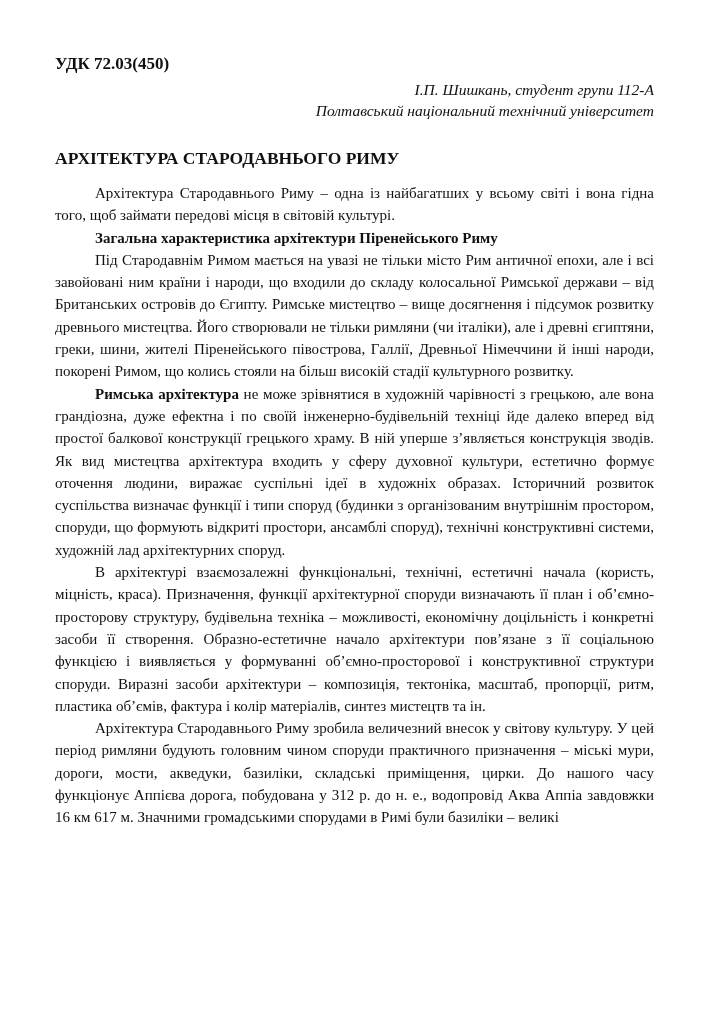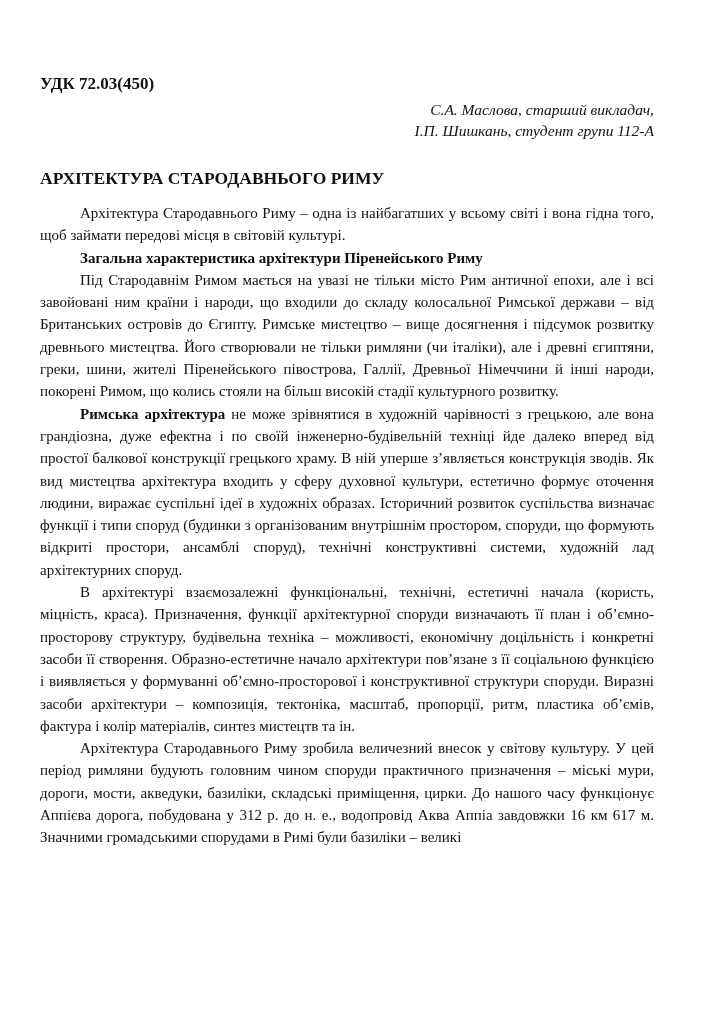--- a/index.html
+++ b/index.html
@@ -11,23 +11,22 @@
     width: 724px;
     height: 1024px;
     overflow: hidden;
     font-family: "Liberation Serif", "DejaVu Serif", serif;
     color: #111111;
   }
   .page {
     box-sizing: border-box;
     width: 724px;
     height: 904px;
-    padding: 54px 70px 40px 40px;
+    padding: 54px 70px 40px 55px;
     background: #ffffff;
-    margin-top: 20px;
   }
   .udk {
     font-weight: bold;
     font-size: 17px;
     line-height: 20px;
     text-align: left;
   }
   .authors {
     margin-top: 6px;
     text-align: right;
@@ -63,22 +62,22 @@
   }
 </style>
 </head>
 <body>
 
 <div class="page">
 
   <div class="udk">УДК 72.03(450)</div>
 
   <div class="authors">
-    <div>С.А. Маслова, старший викладач,</div>
     <div>І.П. Шишкань, студент групи 112-А</div>
+    <div>Полтавський національний технічний університет</div>
   </div>
 
   <div class="doc-title">АРХІТЕКТУРА СТАРОДАВНЬОГО РИМУ</div>
 
   <div class="body-text">
 
     <p>Архітектура Стародавнього Риму – одна із найбагатших у всьому світі і вона гідна того, щоб займати передові місця в світовій культурі.</p>
 
     <p class="section-heading">Загальна характеристика архітектури Піренейського Риму</p>
 

